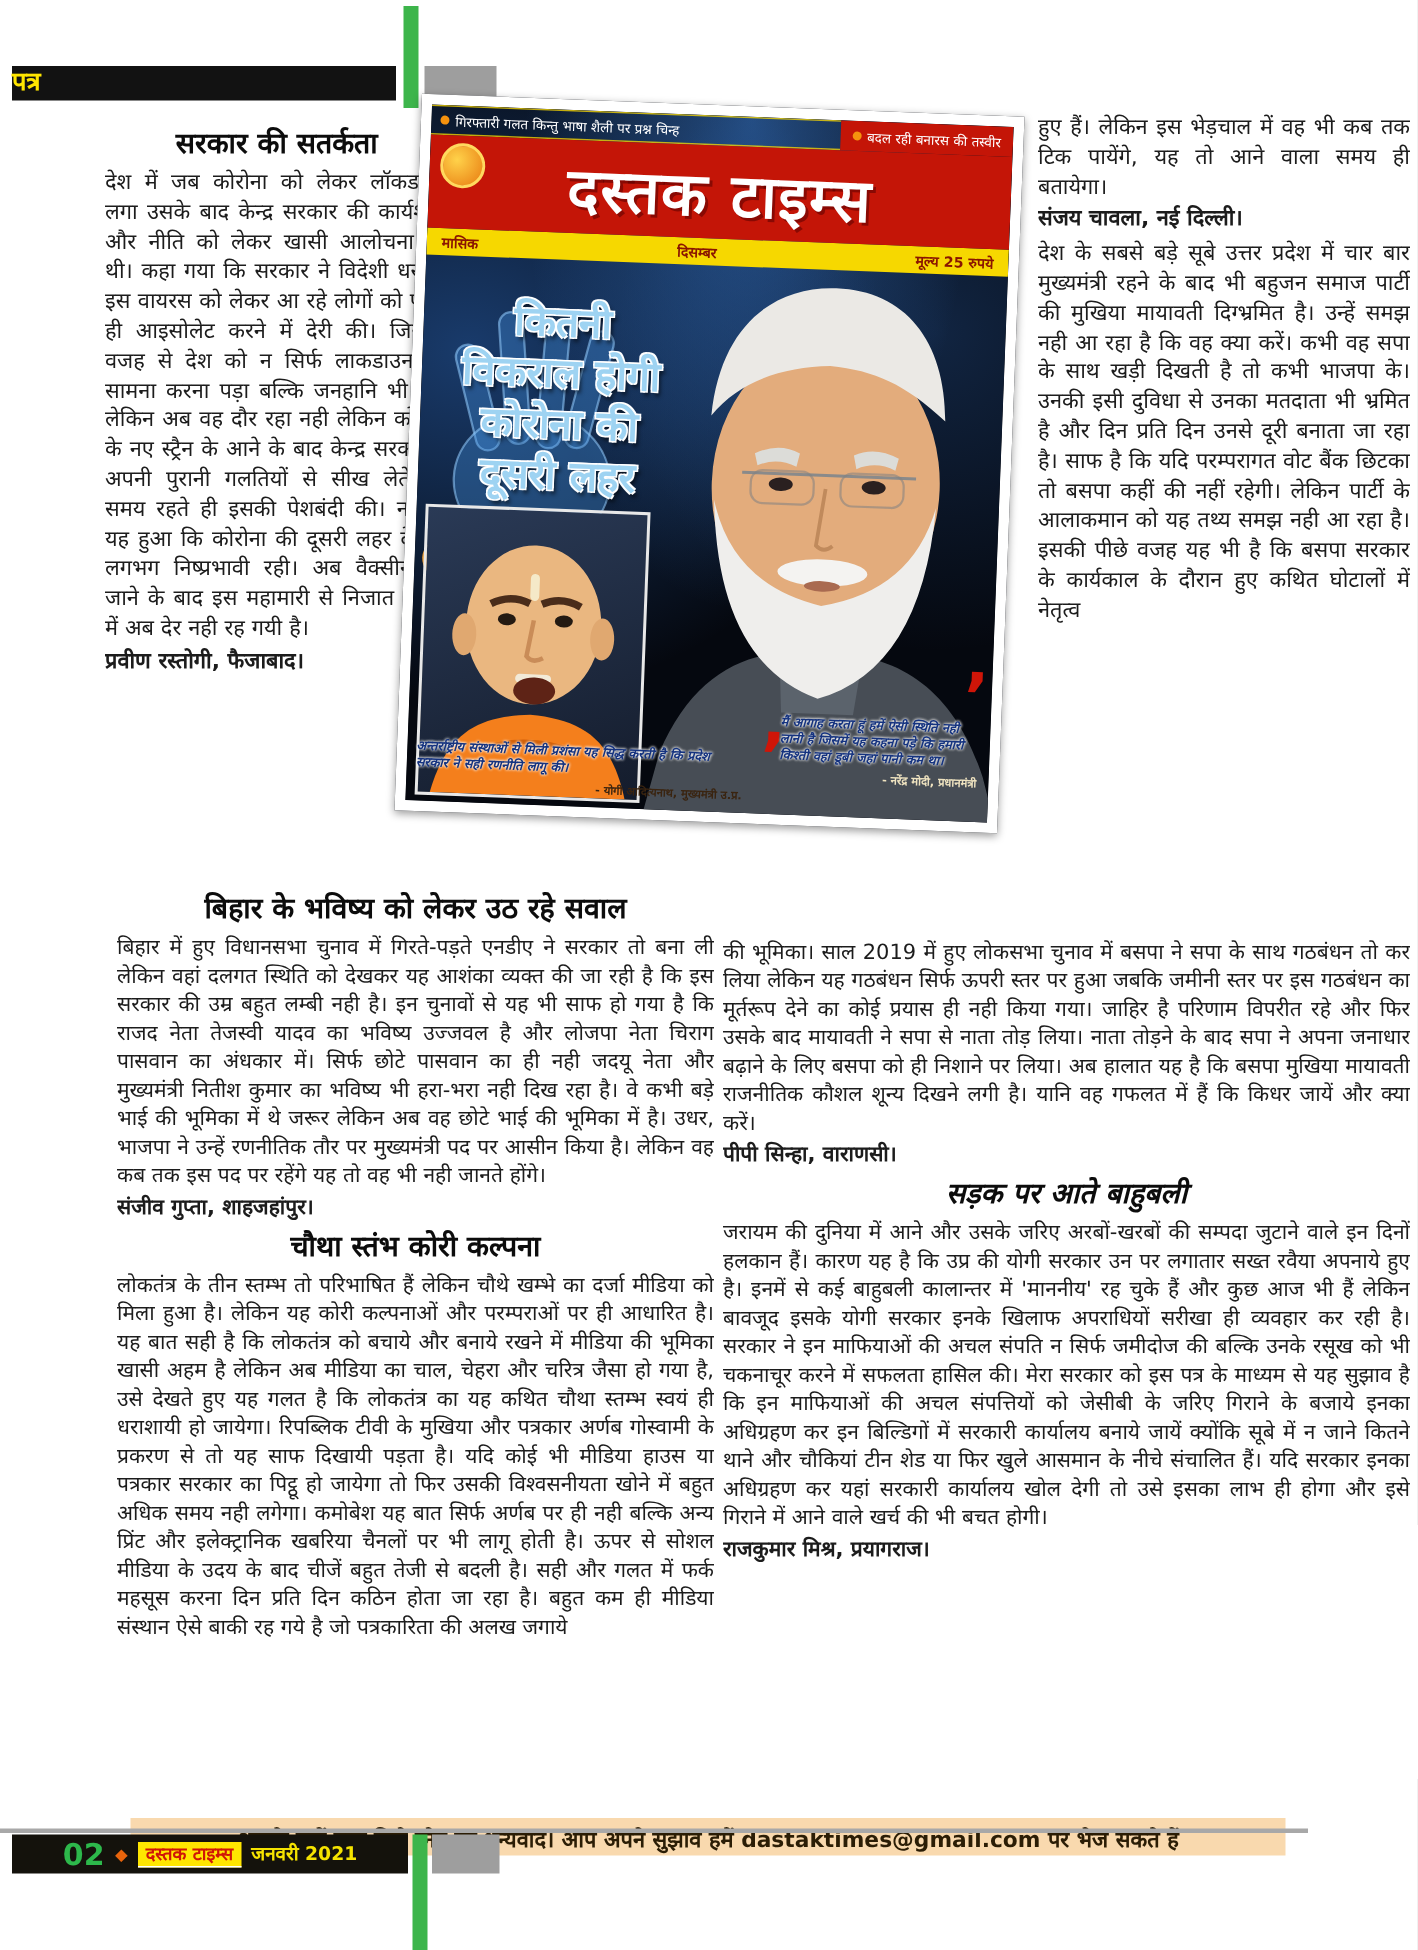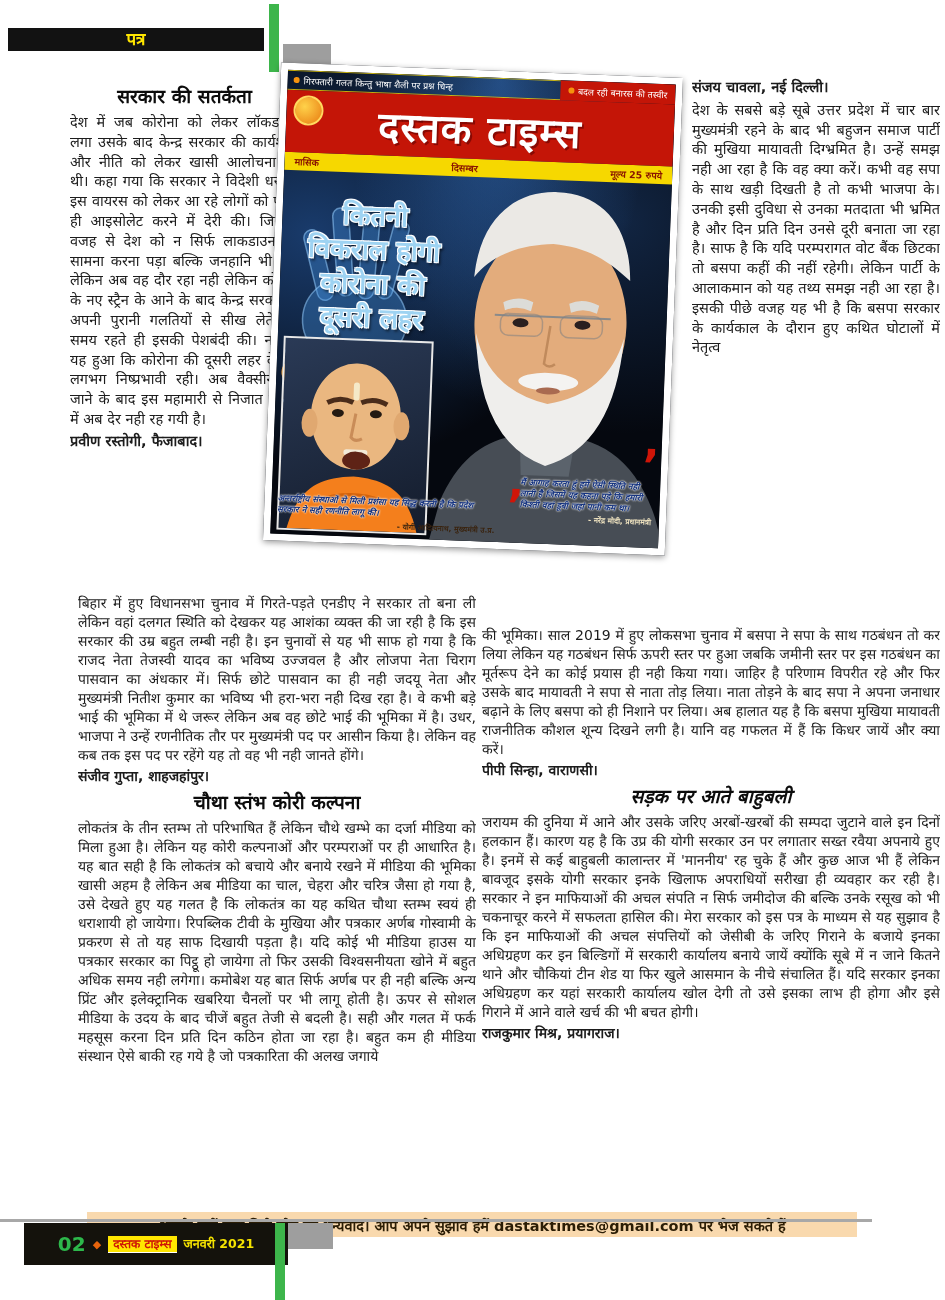--- a/index.html
+++ b/index.html
@@ -1,20 +1,20 @@
 <!DOCTYPE html>
 <html><head>
 <meta charset="utf-8">
 <style>
   html,body{margin:0;padding:0;background:#e8e8e8;}
   .page{position:relative;width:945px;height:1300px;background:#ffffff;overflow:hidden;
         font-family:"DejaVu Sans","Liberation Sans",sans-serif;color:#1c1c1c;}
   
-  .topbar{position:absolute;left:8px;top:28px;width:256px;height:23px;background:#121212;
-          display:flex;align-items:center;justify-content:center;}
+  .topbar{position:absolute;left:8px;top:44px;width:256px;height:23px;background:#121212;
+          display:flex;align-items:center;}
   .topbar span{color:#ffe600;font-weight:bold;font-size:17px;line-height:1;}
   .green-bar-top{position:absolute;left:269px;top:4px;width:10px;height:68px;background:#3db54b;}
   .gray-sq-top{position:absolute;left:283px;top:44px;width:48px;height:23px;background:#9e9e9e;}
   
   .col{position:absolute;text-align:justify;}
   .col p{margin:0;}
   .col-left{left:70px;top:84px;width:229px;font-size:14.5px;line-height:19.8px;max-height:528px;overflow:hidden;}
   .col-right{left:692px;top:76px;width:248px;font-size:14.5px;line-height:19.8px;max-height:560px;overflow:hidden;}
   .wide-left{left:78px;top:594px;width:398px;font-size:14px;line-height:19px;max-height:600px;overflow:hidden;}
   .wide-right{left:482px;top:626px;width:458px;font-size:14px;line-height:19px;max-height:570px;overflow:hidden;}
@@ -58,22 +58,22 @@
        text-shadow:none;}
   .quote-left{left:6px;bottom:6px;width:218px;}
   .quote-left .qmark{right:-28px;top:-6px;}
   .quote-right{right:8px;bottom:20px;width:132px;}
   .quote-right .qmark{right:-6px;top:-26px;}
   
   .peach{position:absolute;left:87px;top:1193px;width:770px;height:25px;background:#f9d9ae;
        display:flex;align-items:center;justify-content:center;margin-top:19px;}
   .peach span{font-size:14.5px;font-weight:bold;color:#2b1d05;}
   .gray-line{position:absolute;left:0;top:1219px;width:872px;height:3px;background:#a8a8a8;}
-  .footer-bar{position:absolute;left:8px;top:1223px;width:264px;height:42px;background:#14120c;
-       display:flex;align-items:center;justify-content:center;gap:7px;margin-left:16px;}
+  .footer-bar{position:absolute;left:8px;top:1223px;width:264px;height:26px;background:#14120c;
+       display:flex;align-items:center;justify-content:center;gap:7px;}
   .fb-num{color:#2db84b;font-weight:bold;font-size:20px;line-height:1;}
   .fb-diamond{color:#e8640c;font-size:11px;line-height:1;}
   .fb-mag{background:#ffe600;color:#d01507;font-weight:bold;font-size:12px;line-height:1;
        padding:2px 5px;border-bottom:1px solid #fff;white-space:nowrap;}
   .fb-issue{color:#f5e300;font-weight:bold;font-size:12.5px;line-height:1;white-space:nowrap;}
   .green-bar-bottom{position:absolute;left:275px;top:1223px;width:10px;height:77px;background:#3db54b;}
   .gray-sq-bottom{position:absolute;left:288px;top:1223px;width:45px;height:26px;background:#9e9e9e;}
 </style>
 </head>
 <body>
@@ -188,25 +188,27 @@
         <div class="quote quote-right">
           <span class="qmark">’</span>
           <span>मैं आगाह करता हूं हमें ऐसी स्थिति नही लानी है जिसमें यह कहना पड़े कि हमारी किश्ती वहां डूबी जहां पानी कम था।</span>
           <span class="attrib" style="color:#efe3c0;">- नरेंद्र मोदी, प्रधानमंत्री</span>
         </div>
       </div>
     </div>
   </div>
 
   <div class="col col-right">
+    <p>हुए हैं। लेकिन इस भेड़चाल में वह भी कब तक टिक पायेंगे, यह तो आने वाला समय ही बतायेगा।</p>
     <div class="sig" style="padding-right:2px;">संजय चावला, नई दिल्ली।</div>
     <p>देश के सबसे बड़े सूबे उत्तर प्रदेश में चार बार मुख्यमंत्री रहने के बाद भी बहुजन समाज पार्टी की मुखिया मायावती दिग्भ्रमित है। उन्हें समझ नही आ रहा है कि वह क्या करें। कभी वह सपा के साथ खड़ी दिखती है तो कभी भाजपा के। उनकी इसी दुविधा से उनका मतदाता भी भ्रमित है और दिन प्रति दिन उनसे दूरी बनाता जा रहा है। साफ है कि यदि परम्परागत वोट बैंक छिटका तो बसपा कहीं की नहीं रहेगी। लेकिन पार्टी के आलाकमान को यह तथ्य समझ नही आ रहा है। इसकी पीछे वजह यह भी है कि बसपा सरकार के कार्यकाल के दौरान हुए कथित घोटालों में नेतृत्व</p>
   </div>
 
   <div class="col wide-left">
+    <h3 class="ltr-head">बिहार के भविष्य को लेकर उठ रहे सवाल</h3>
     <p>बिहार में हुए विधानसभा चुनाव में गिरते-पड़ते एनडीए ने सरकार तो बना ली लेकिन वहां दलगत स्थिति को देखकर यह आशंका व्यक्त की जा रही है कि इस सरकार की उम्र बहुत लम्बी नही है। इन चुनावों से यह भी साफ हो गया है कि राजद नेता तेजस्वी यादव का भविष्य उज्जवल है और लोजपा नेता चिराग पासवान का अंधकार में। सिर्फ छोटे पासवान का ही नही जदयू नेता और मुख्यमंत्री नितीश कुमार का भविष्य भी हरा-भरा नही दिख रहा है। वे कभी बड़े भाई की भूमिका में थे जरूर लेकिन अब वह छोटे भाई की भूमिका में है। उधर, भाजपा ने उन्हें रणनीतिक तौर पर मुख्यमंत्री पद पर आसीन किया है। लेकिन वह कब तक इस पद पर रहेंगे यह तो वह भी नही जानते होंगे।</p>
     <div class="sig" style="padding-right:6px;">संजीव गुप्ता, शाहजहांपुर।</div>
     <h3 class="ltr-head" style="margin-top:4px;">चौथा स्तंभ कोरी कल्पना</h3>
     <p>लोकतंत्र के तीन स्तम्भ तो परिभाषित हैं लेकिन चौथे खम्भे का दर्जा मीडिया को मिला हुआ है। लेकिन यह कोरी कल्पनाओं और परम्पराओं पर ही आधारित है। यह बात सही है कि लोकतंत्र को बचाये और बनाये रखने में मीडिया की भूमिका खासी अहम है लेकिन अब मीडिया का चाल, चेहरा और चरित्र जैसा हो गया है, उसे देखते हुए यह गलत है कि लोकतंत्र का यह कथित चौथा स्तम्भ स्वयं ही धराशायी हो जायेगा। रिपब्लिक टीवी के मुखिया और पत्रकार अर्णब गोस्वामी के प्रकरण से तो यह साफ दिखायी पड़ता है। यदि कोई भी मीडिया हाउस या पत्रकार सरकार का पिट्ठू हो जायेगा तो फिर उसकी विश्वसनीयता खोने में बहुत अधिक समय नही लगेगा। कमोबेश यह बात सिर्फ अर्णब पर ही नही बल्कि अन्य प्रिंट और इलेक्ट्रानिक खबरिया चैनलों पर भी लागू होती है। ऊपर से सोशल मीडिया के उदय के बाद चीजें बहुत तेजी से बदली है। सही और गलत में फर्क महसूस करना दिन प्रति दिन कठिन होता जा रहा है। बहुत कम ही मीडिया संस्थान ऐसे बाकी रह गये है जो पत्रकारिता की अलख जगाये</p>
   </div>
 
   <div class="col wide-right">
     <p>की भूमिका। साल 2019 में हुए लोकसभा चुनाव में बसपा ने सपा के साथ गठबंधन तो कर लिया लेकिन यह गठबंधन सिर्फ ऊपरी स्तर पर हुआ जबकि जमीनी स्तर पर इस गठबंधन का मूर्तरूप देने का कोई प्रयास ही नही किया गया। जाहिर है परिणाम विपरीत रहे और फिर उसके बाद मायावती ने सपा से नाता तोड़ लिया। नाता तोड़ने के बाद सपा ने अपना जनाधार बढ़ाने के लिए बसपा को ही निशाने पर लिया। अब हालात यह है कि बसपा मुखिया मायावती राजनीतिक कौशल शून्य दिखने लगी है। यानि वह गफलत में हैं कि किधर जायें और क्या करें।</p>
     <div class="sig" style="padding-right:68px;">पीपी सिन्हा, वाराणसी।</div>
     <h3 class="ltr-head" style="margin-top:4px;font-style:italic;">सड़क पर आते बाहुबली</h3>

